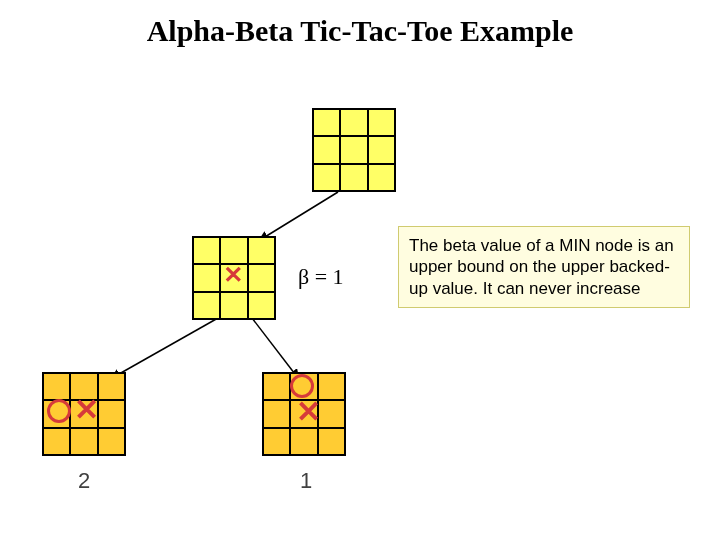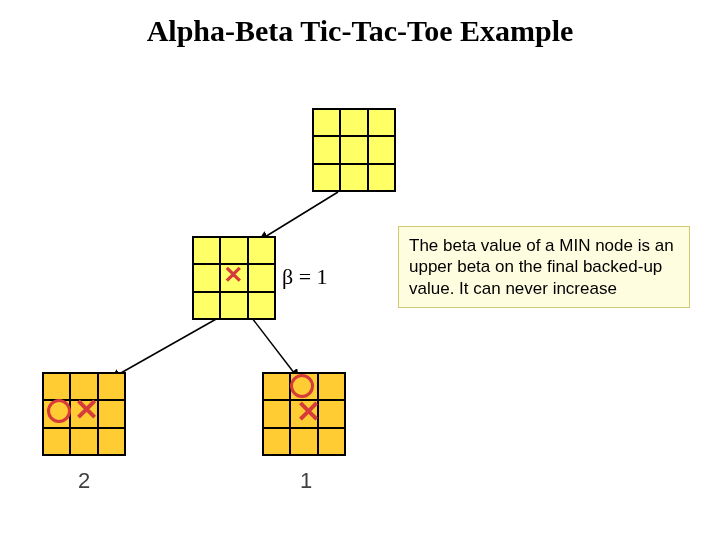--- a/index.html
+++ b/index.html
@@ -145,18 +145,18 @@
     <div class="cell" style="background: rgb(255, 204, 51);"></div>
     <div class="cell" style="background: rgb(255, 204, 51);"></div>
     <div class="cell" style="background: rgb(255, 204, 51);"></div>
     <div class="cell" style="background: rgb(255, 204, 51);"></div>
     <div class="cell" style="background: rgb(255, 204, 51);"></div>
     <div class="cell" style="background: rgb(255, 204, 51);"></div>
   </div>
 <span class="mark-o" style="left:290px; top:374px; width:24px; height:24px;"></span>
 <span class="mark-x" style="left:296px; top:397px; font-size:30px;">✕</span>
 
-<div class="beta-label" style="left:282px; top:264px;">β = 1</div>
+<div class="beta-label" style="left:298px; top:264px;">β = 1</div>
 
-<div class="explain-box" style="left:398px; top:226px; width:270px;">The beta value of a MIN node is an upper beta on the final backed-up value. It can never increase</div>
+<div class="explain-box" style="left:398px; top:226px; width:270px;">The beta value of a MIN node is an upper bound on the upper backed-up value. It can never increase</div>
 
 <div class="leaf-val" style="left:78px; top:468px;">2</div>
 <div class="leaf-val" style="left:300px; top:468px;">1</div>
 
 </body></html>

